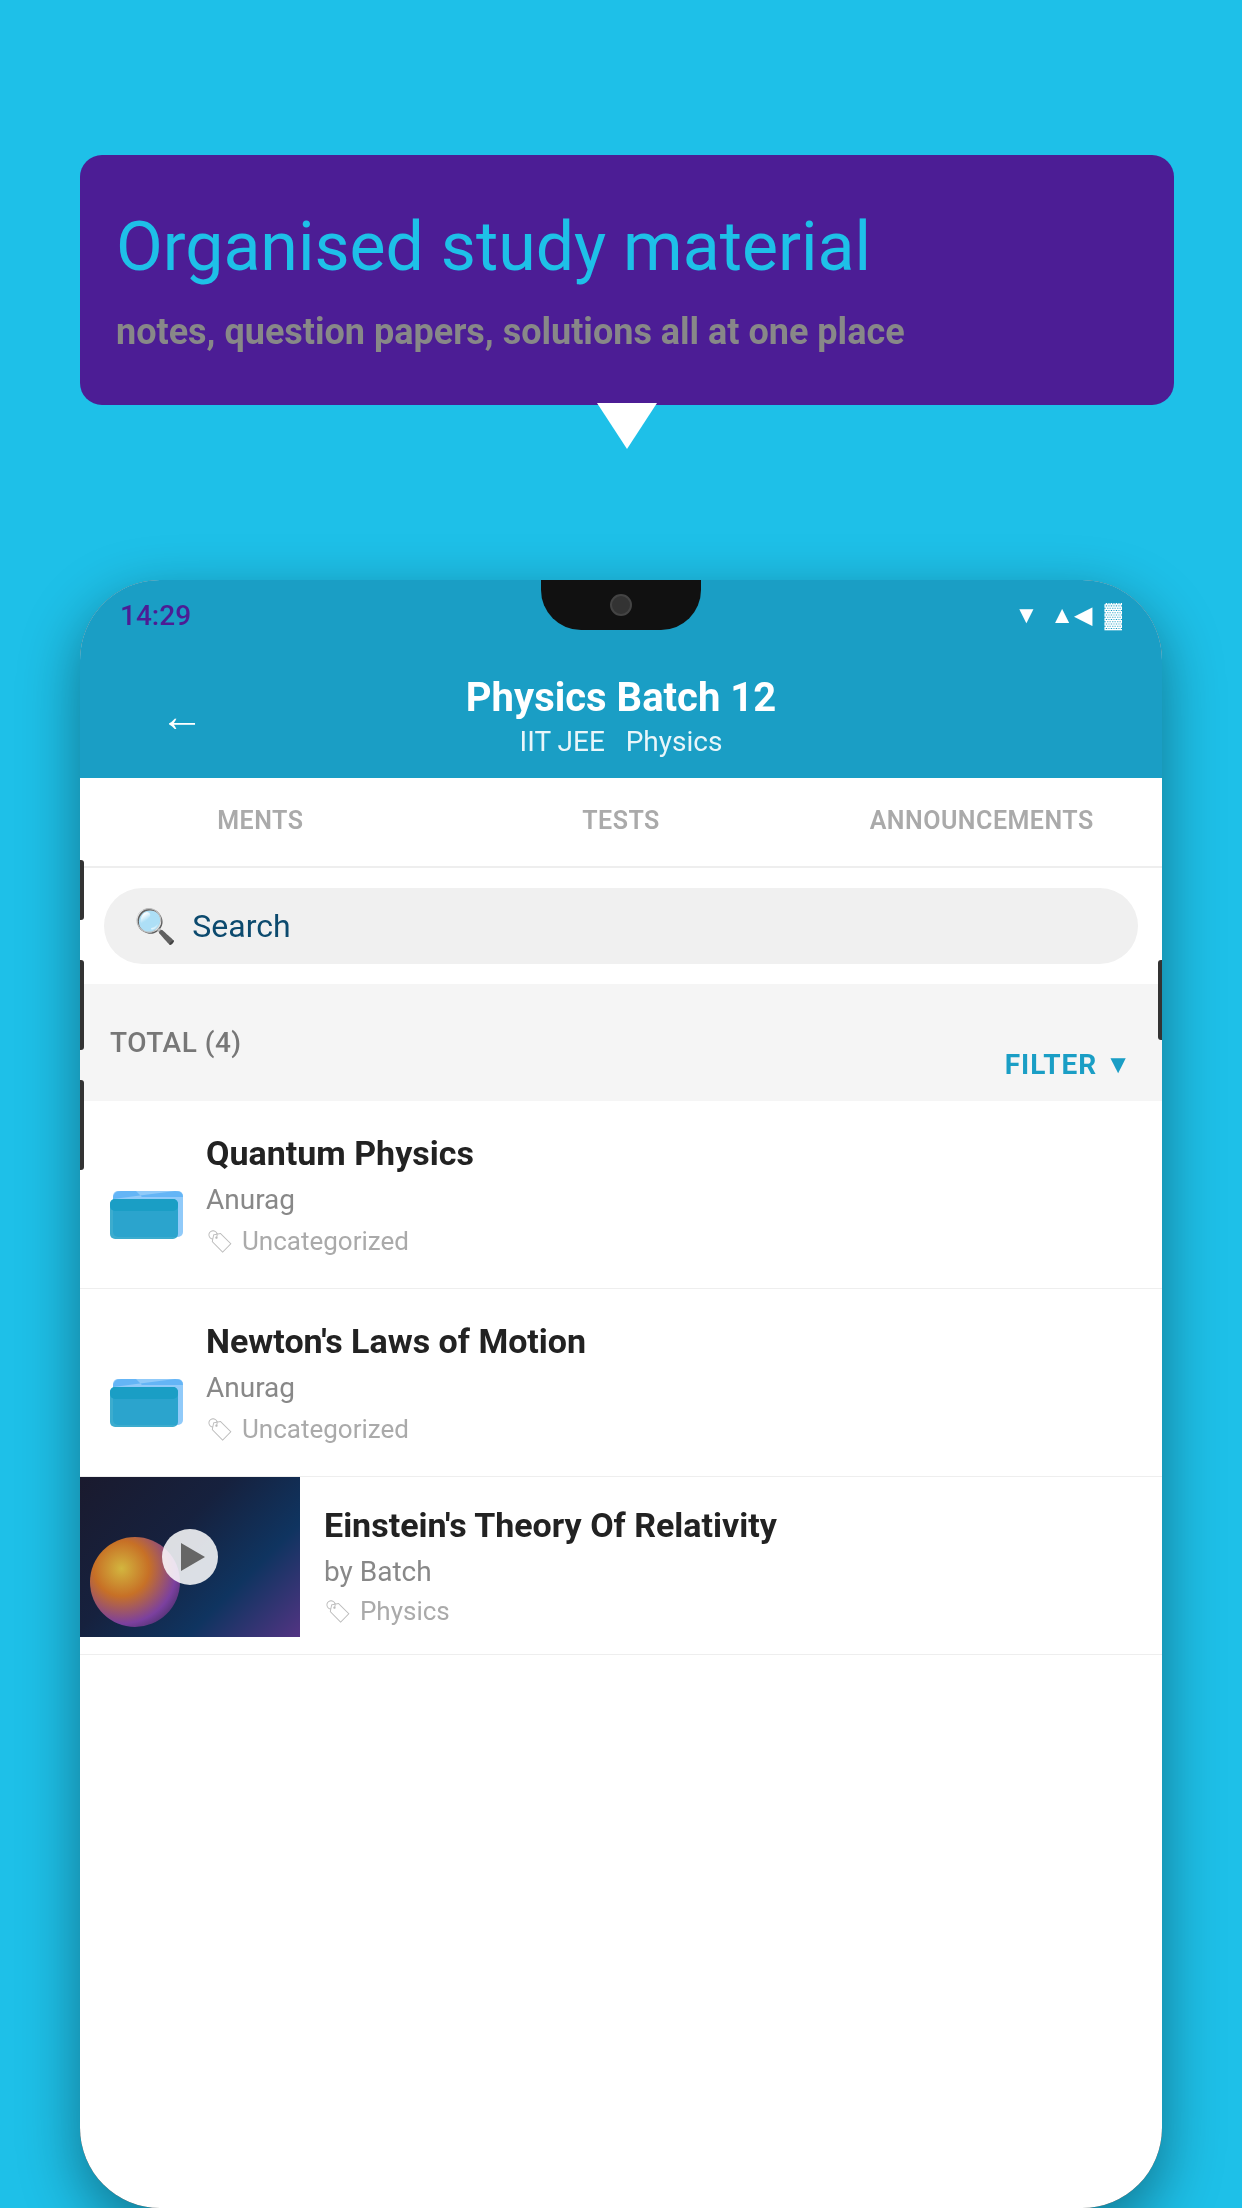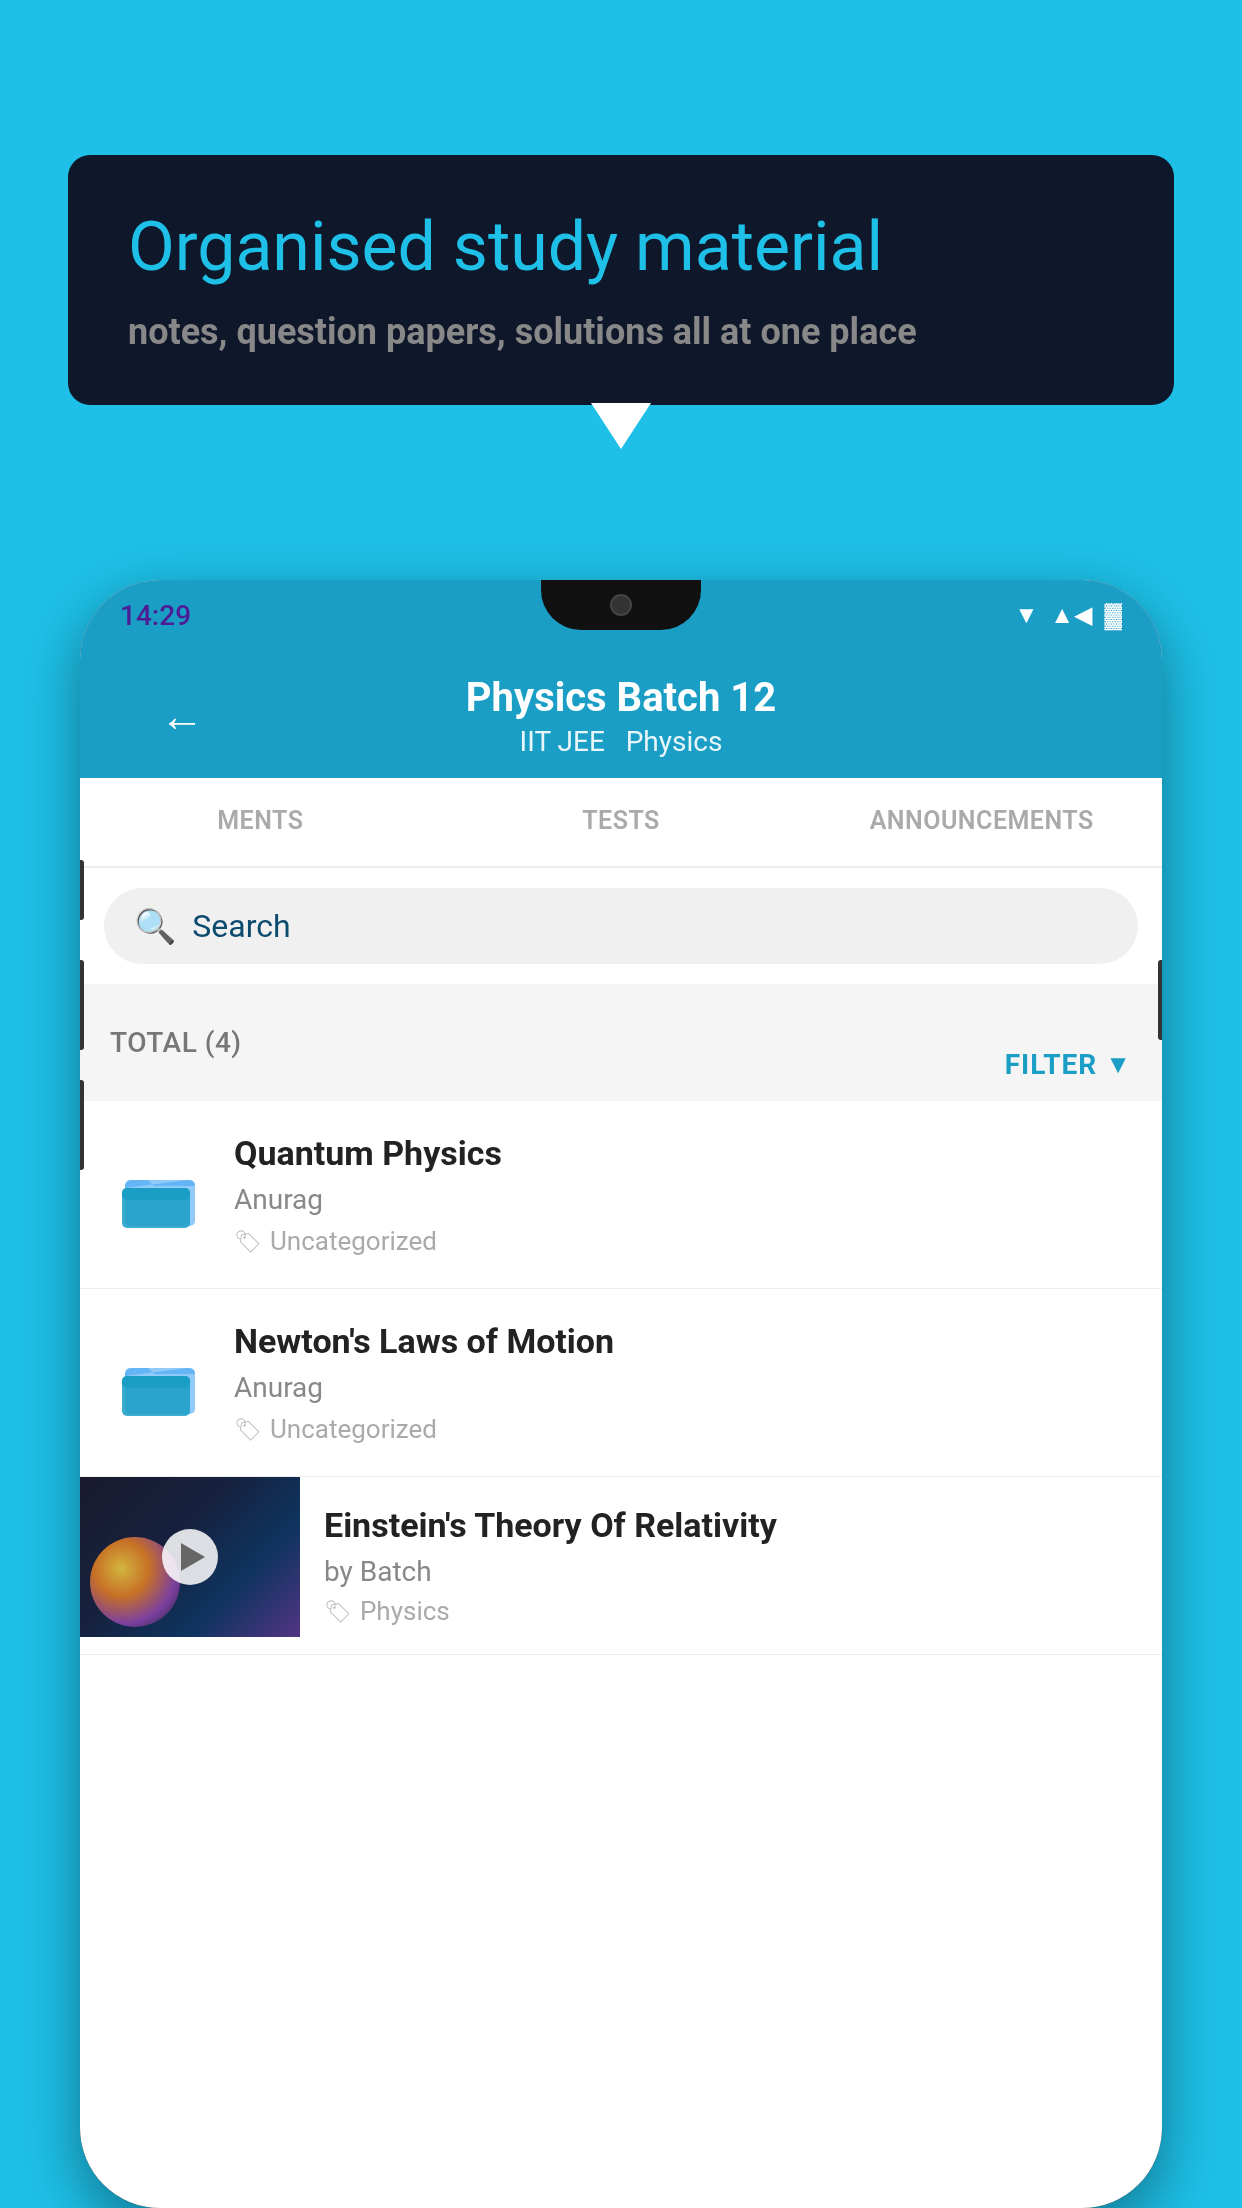--- a/index.html
+++ b/index.html
@@ -15,24 +15,25 @@
 
     
     .speech-bubble-wrapper {
       position: absolute;
       top: 155px;
       left: 68px;
       right: 68px;
     }
 
     .speech-bubble {
-      background: #0f172a;
+      background: #4c1d95;
       border-radius: 22px;
-      padding: 52px 60px;
+      padding: 52px 36px;
       position: relative;
+      margin-left: 12px;
     }
 
     .speech-bubble::after {
       content: '';
       position: absolute;
       bottom: -44px;
       left: 50%;
       transform: translateX(-50%);
       width: 0;
       height: 0;
@@ -229,24 +230,24 @@
       font-size: 26px;
     }
 
     
     .video-list {
       background: white;
     }
 
     .video-item {
       display: flex;
-      align-items: center;
-      padding: 32px 30px;
+      align-items: flex-end;
+      padding: 32px 18px;
       border-bottom: 1px solid #eee;
-      gap: 24px;
+      gap: 8px;
       cursor: pointer;
     }
 
     .video-thumb {
       width: 100px;
       height: 100px;
       flex-shrink: 0;
       display: flex;
       align-items: center;
       justify-content: center;

